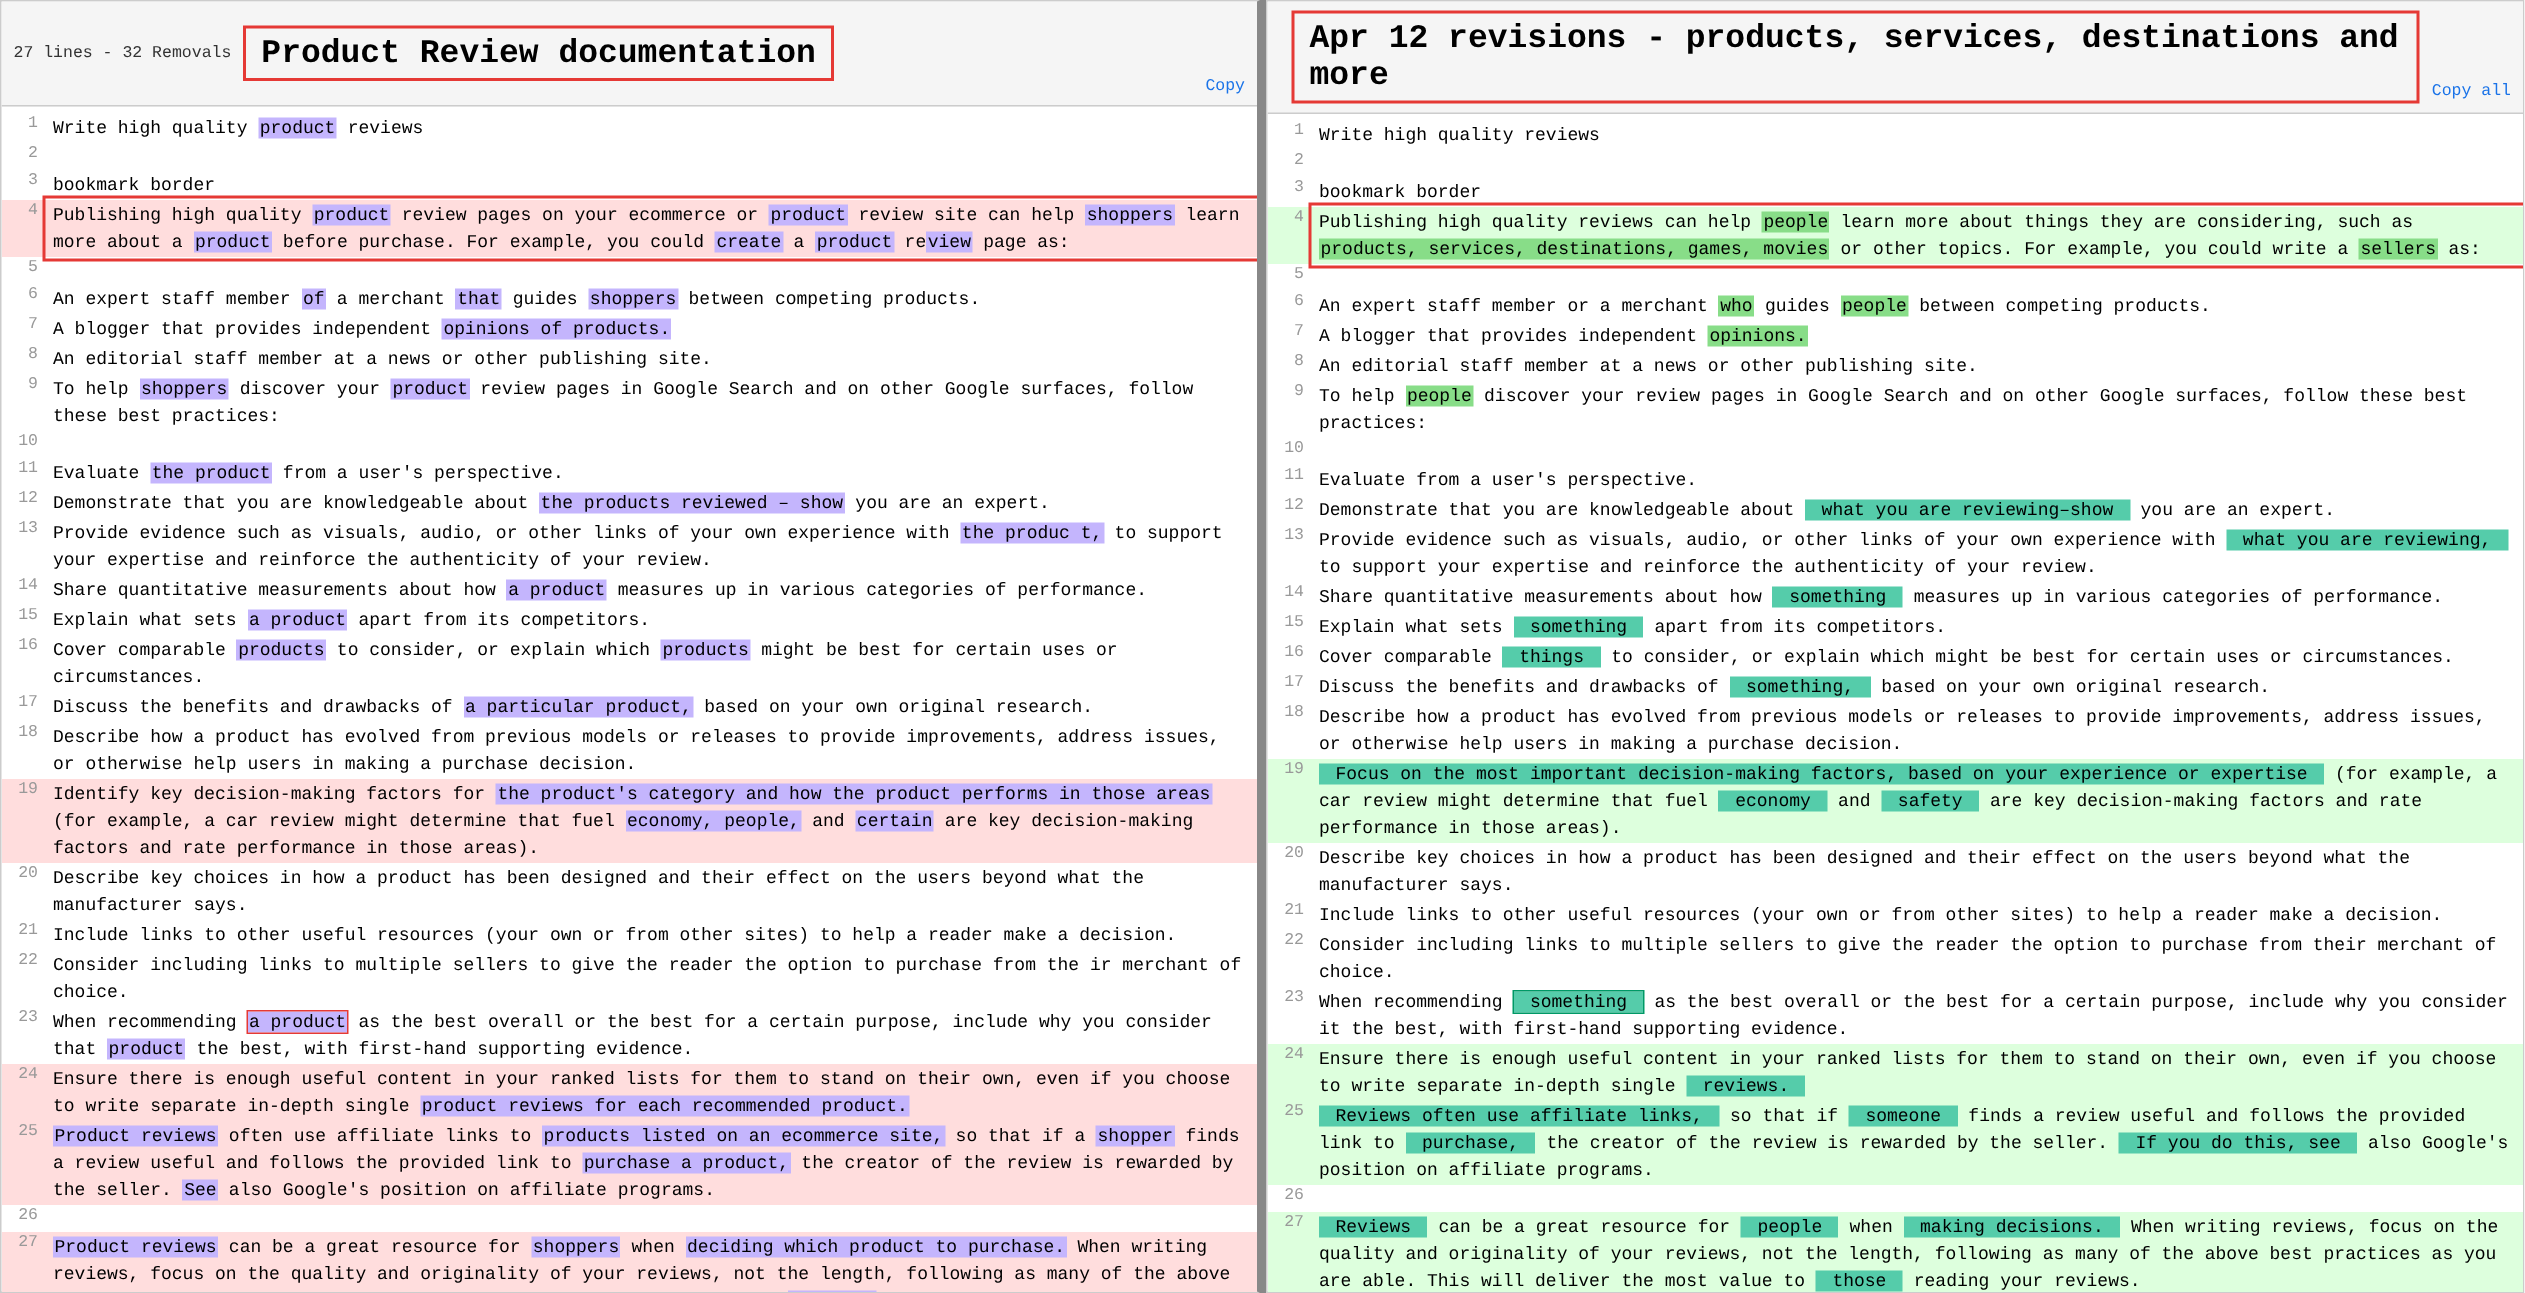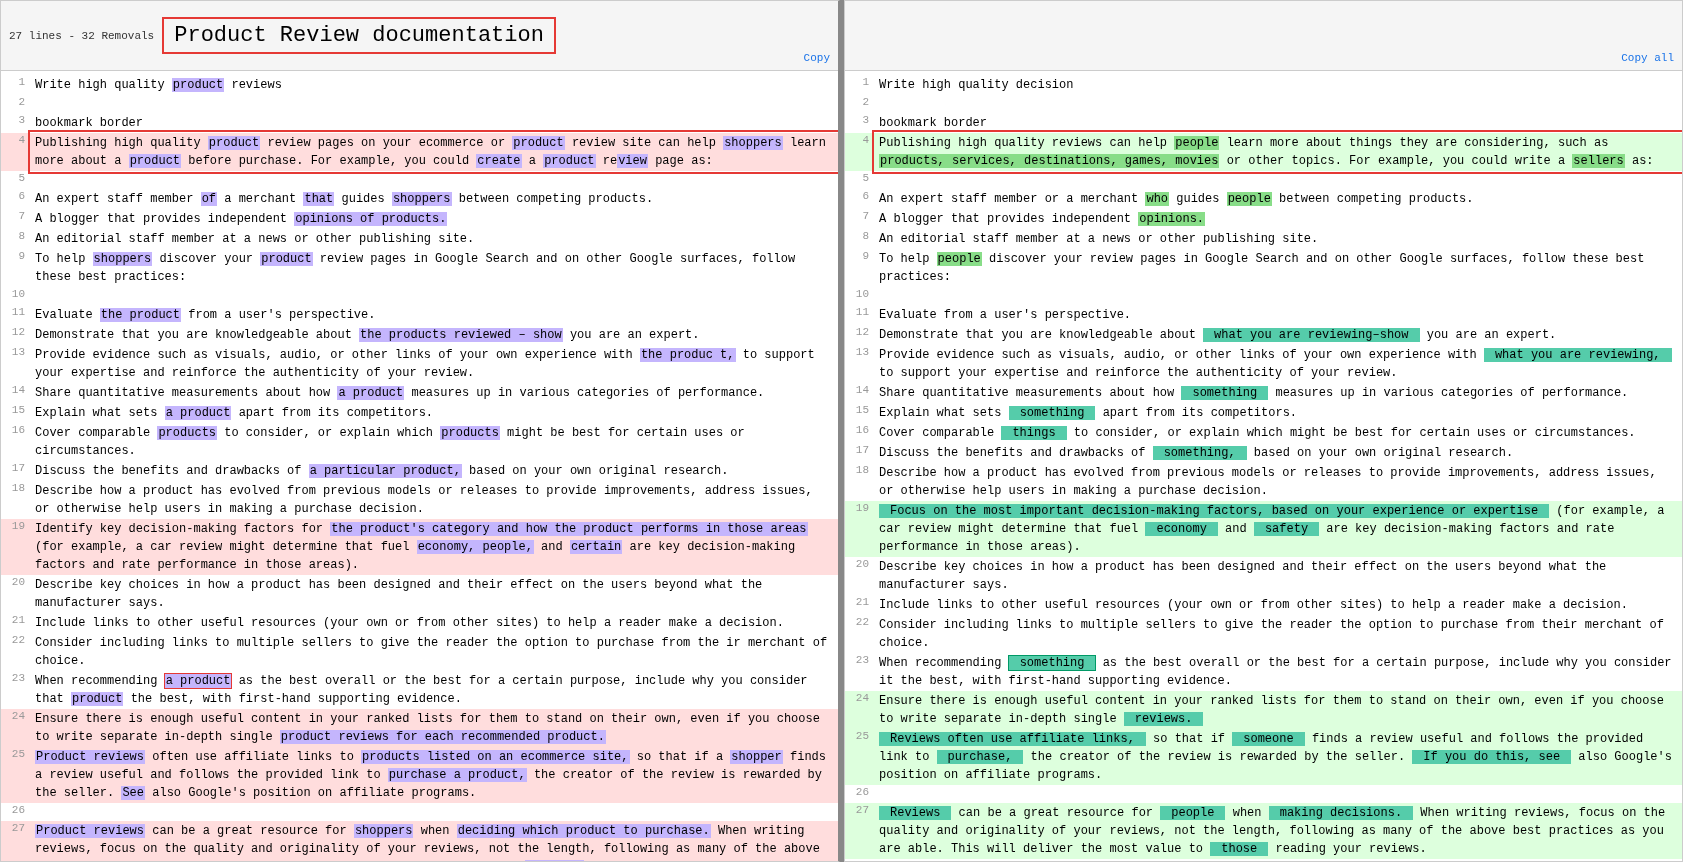--- a/index.html
+++ b/index.html
@@ -11,21 +11,21 @@
     .pane-left { border-right: 2px solid #888; }
     
     .pane-header { 
       display: flex; align-items: center; padding: 6px 8px; 
       background: #f5f5f5; border-bottom: 1px solid #ccc; 
       min-height: 40px; gap: 8px;
     }
     .pane-header .stats { font-size: 11px; color: #333; white-space: nowrap; }
     .pane-header .title-box { 
       border: 2px solid #e53935; padding: 4px 10px; 
-      font-size: 22px; font-weight: normal; color: #000;
+      font-size: 22px; font-weight: bold; color: #000;
     }
     .pane-header .copy-btn { 
       margin-left: auto; font-size: 11px; color: #1a73e8; cursor: pointer;
       white-space: nowrap;
       margin-top: 45px;
     }
     
     .pane-content { flex: 1; overflow-y: auto; padding: 4px 0; background: #fff; }
     
     .line { display: flex; min-height: 18px; }
@@ -197,27 +197,28 @@
         <span class="line-content"><span class="word-red">Product reviews</span> can be a great resource for <span class="word-red">shoppers</span> when <span class="word-red">deciding which product to purchase.</span> When writing reviews, focus on the quality and originality of your reviews, not the length, following as many of the above best practices as you are able. This will deliver the most value to <span class="word-red">shoppers</span> reading your reviews.</span>
       </div>
     </div>
   </div>
 
   <div class="divider"></div>
 
   <div class="pane pane-right">
     <div class="pane-header">
       <span class="stats"></span>
+      <div class="title-box">Apr 12 revisions - products, services, destinations and more</div>
       <span class="copy-btn">Copy all</span>
     </div>
     <div class="pane-content">
 
       <div class="line">
         <span class="line-num">1</span>
-        <span class="line-content">Write high quality decision</span>
+        <span class="line-content">Write high quality reviews</span>
       </div>
 
       <div class="line">
         <span class="line-num">2</span>
         <span class="line-content"></span>
       </div>
 
       <div class="line">
         <span class="line-num">3</span>
         <span class="line-content">bookmark border</span>

